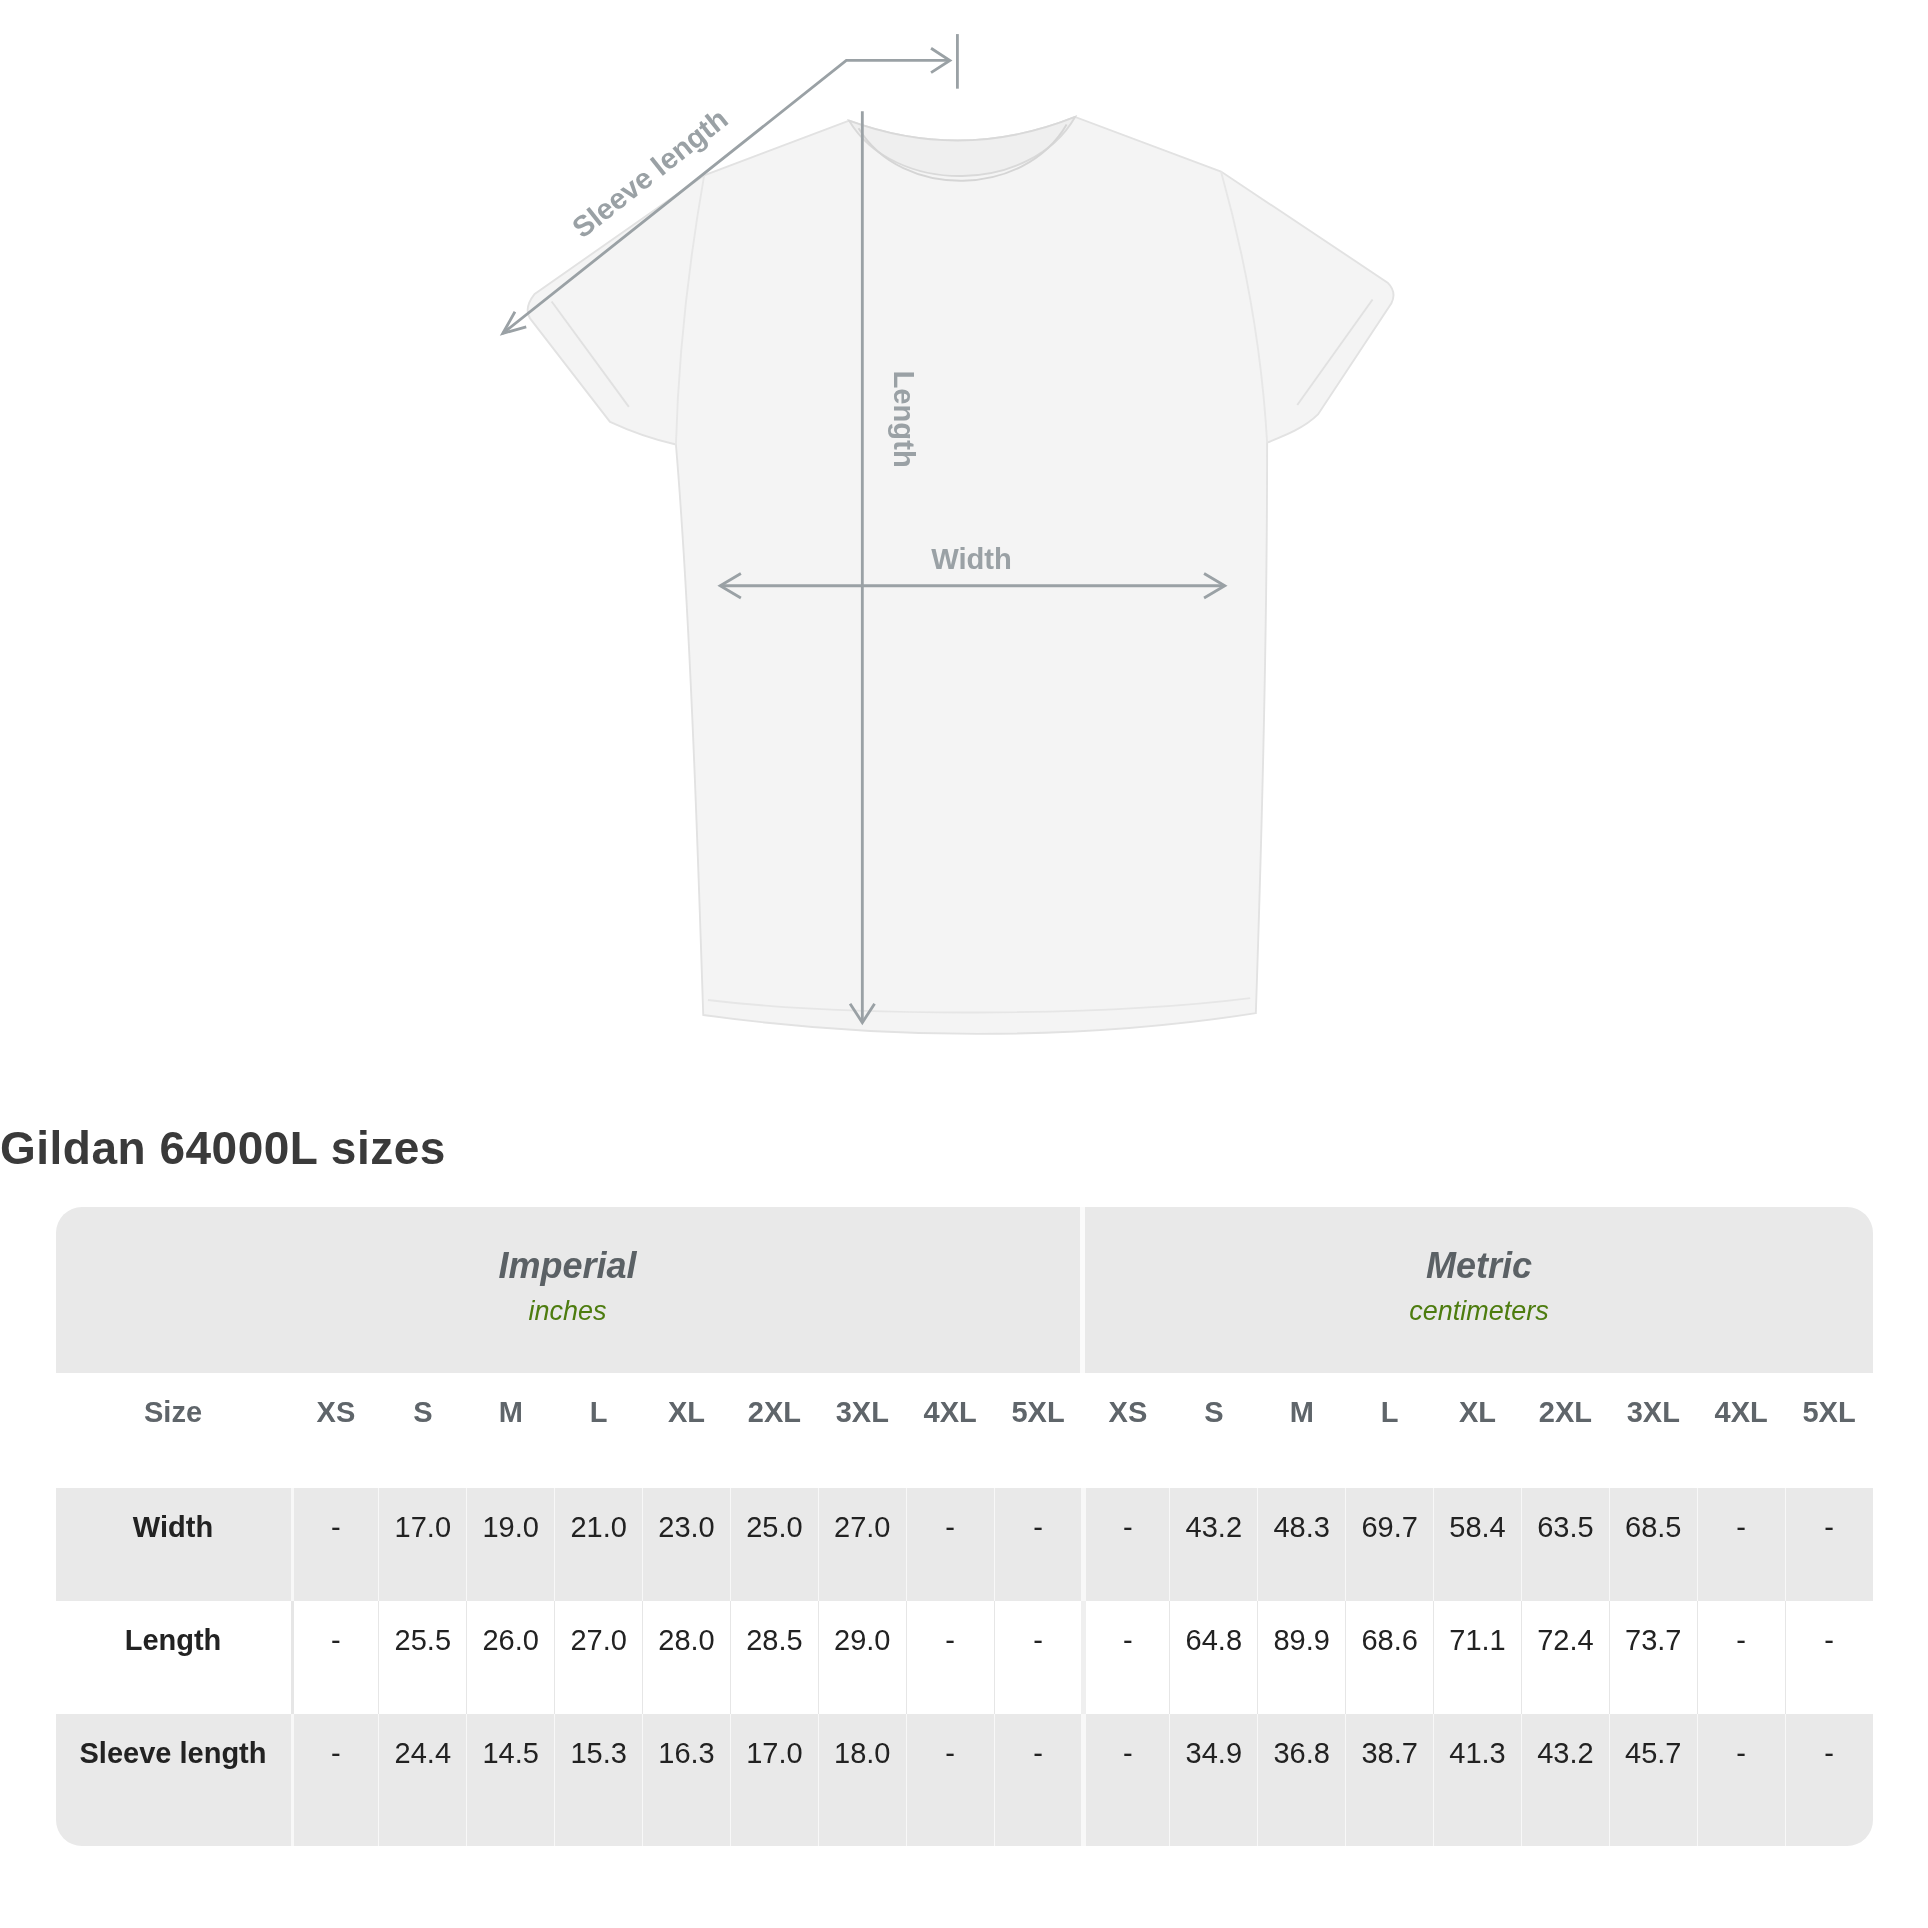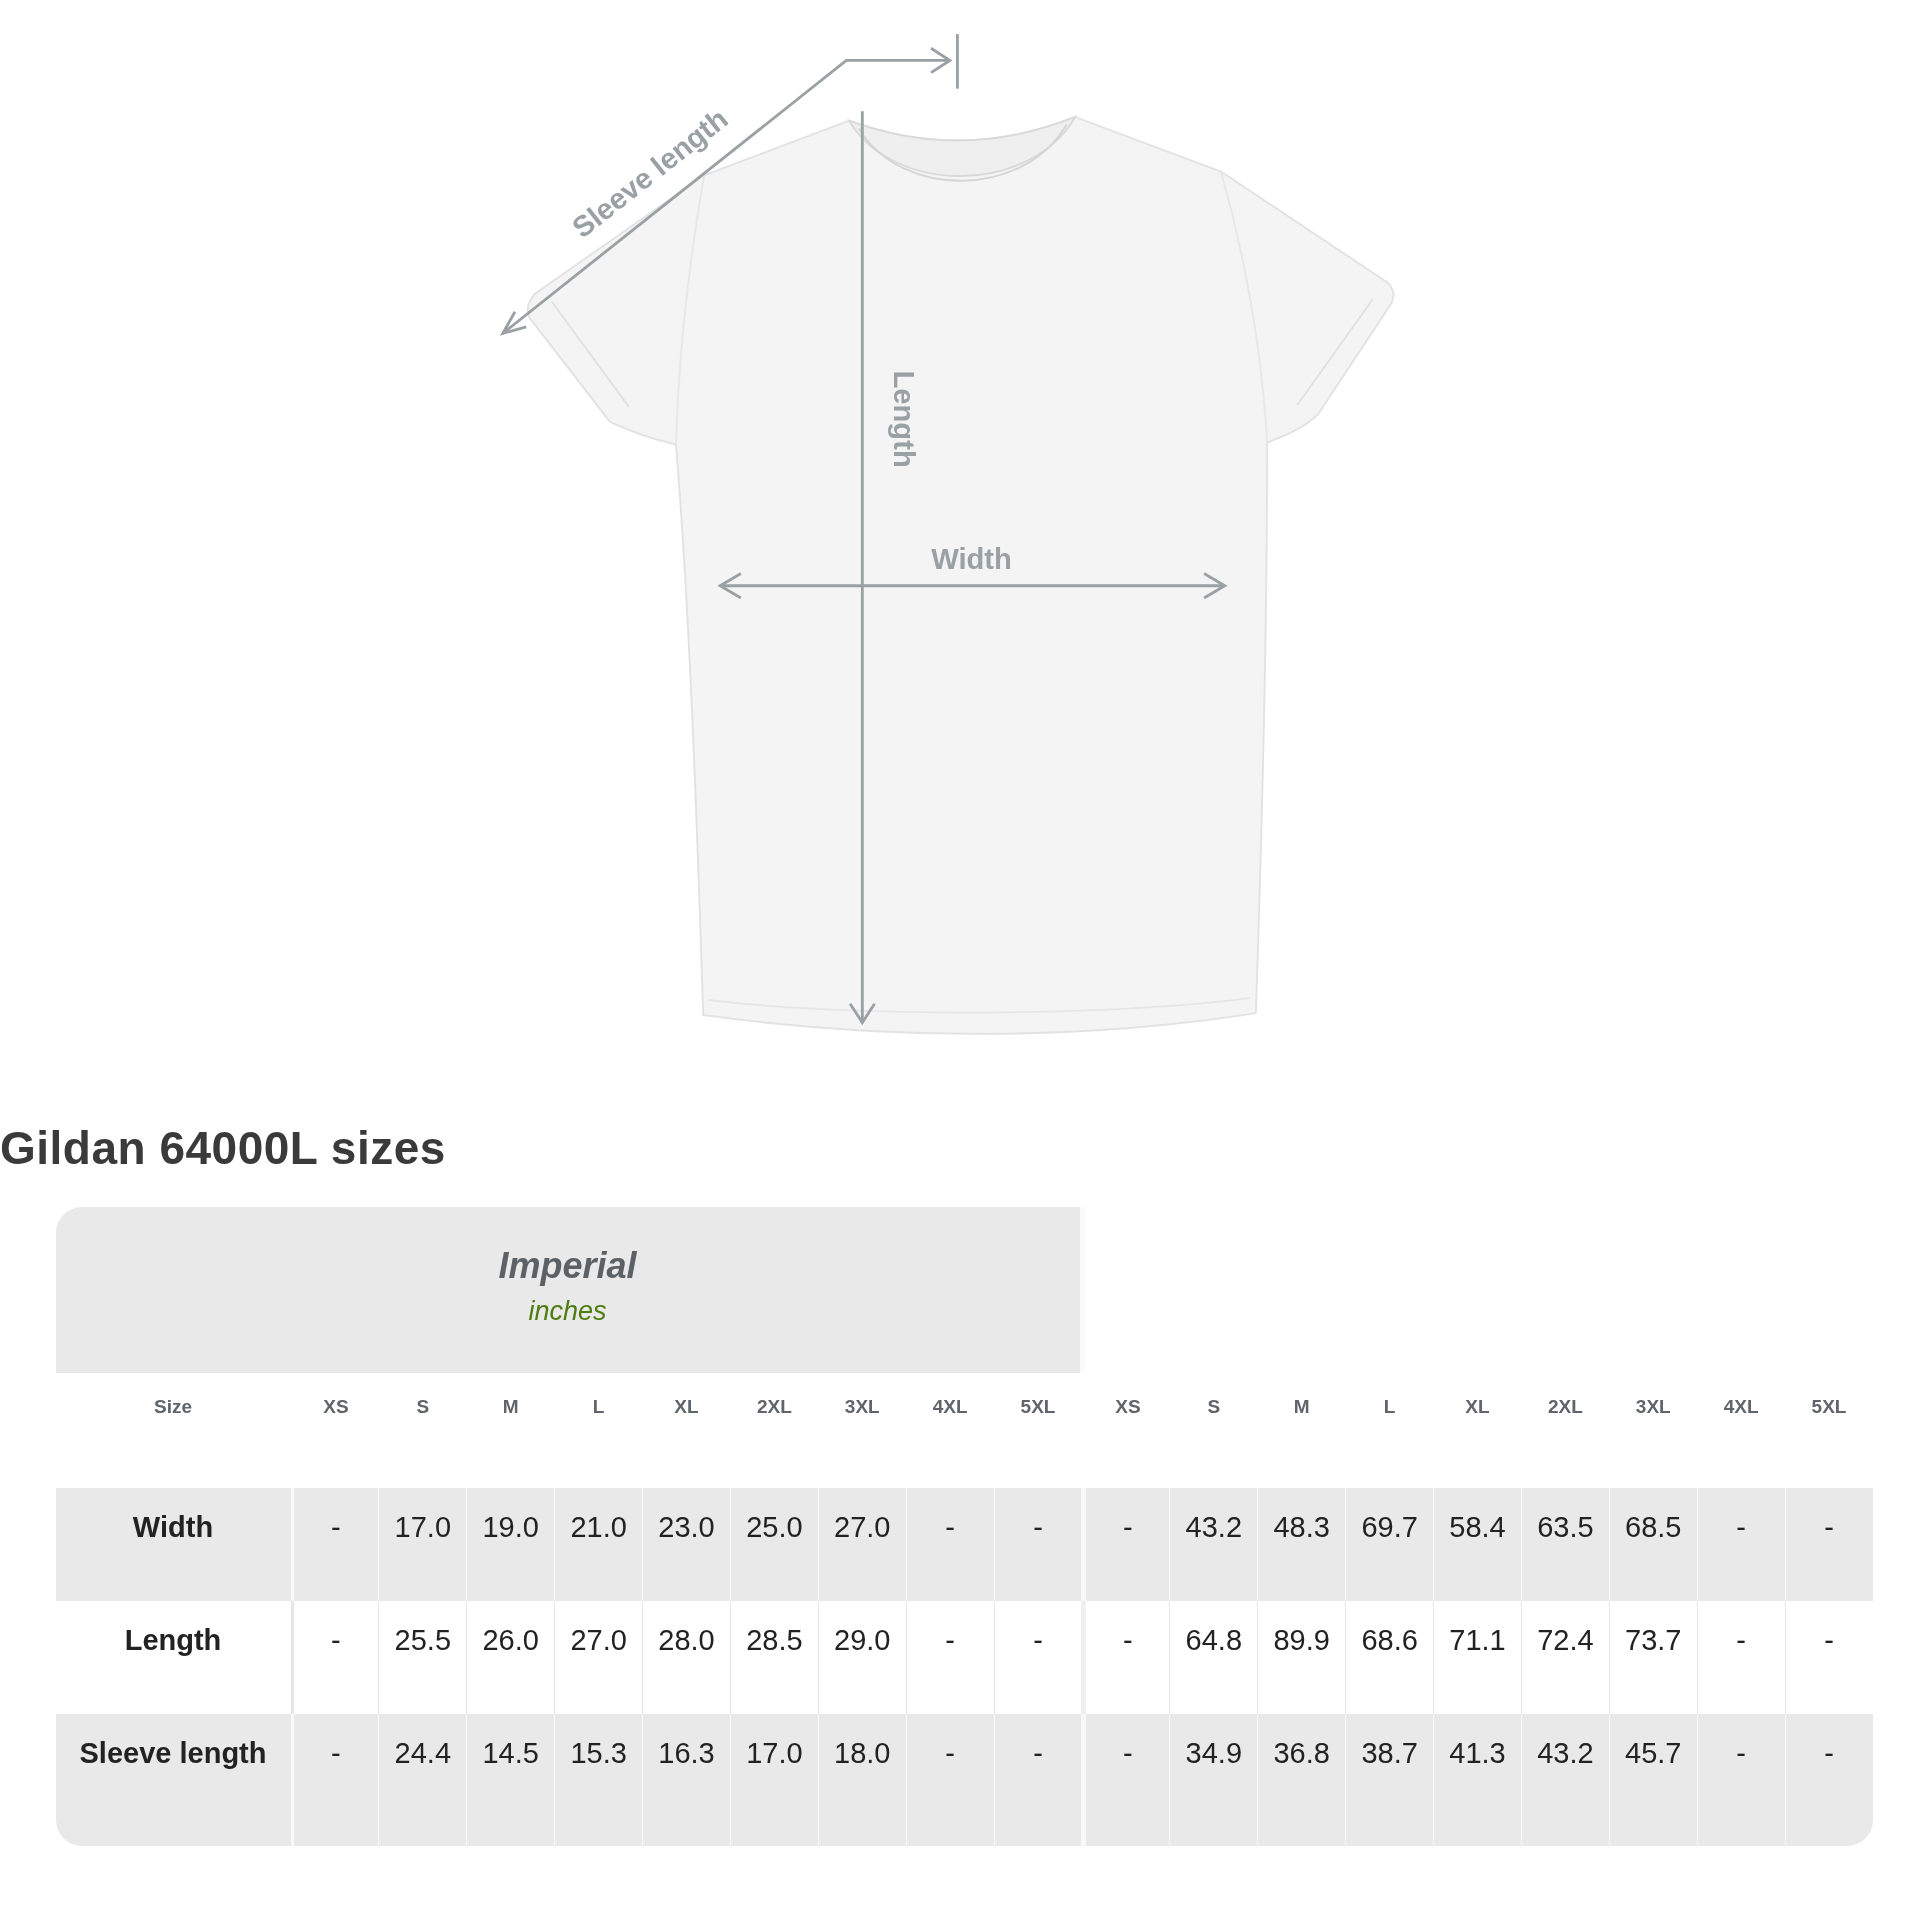--- a/index.html
+++ b/index.html
@@ -21,21 +21,21 @@
   .band .half{background:#e9e9e9;text-align:center;padding-top:38px;}
   .band .divider{background:#fbfbfb;}
   .group-name{font-size:36px;font-weight:bold;font-style:italic;color:#5b6165;margin:0;}
   .group-unit{font-size:27px;font-style:italic;color:#4d7c0f;margin:9.4px 0 0 0;}
 
   .trow{display:grid;grid-template-columns:235px repeat(18,1fr);}
   .trow .c{display:flex;align-items:flex-start;justify-content:center;padding-top:22.6px;
            font-size:29px;color:#222;border-left:1.9px solid transparent;}
   .trow .c:first-child{border-left:none;}
   .row-head{height:115px;background:#ffffff;}
-  .row-head .c{font-weight:bold;color:#5f656a;font-size:19px;}
+  .row-head .c{font-weight:bold;color:#5f656a;font-size:29px;}
   .row-data{height:113px;}
   .row-gray{background:#e9e9e9;}
   .row-white{background:#ffffff;}
   .row-last{height:132px;}
   .rlabel{font-weight:bold;color:#5f656a;}
   .row-white .c{border-left-color:#e6e6e6;}
   .row-gray .c{border-left-color:#f8f8f8;}
   .trow .c.lab{border-left-width:3.8px;}
   .trow .c.grp{border-left-width:5.6px;}
   .row-white .c.grp{border-left-color:#efefef;}
@@ -104,20 +104,24 @@
   </div>
 
   <div class="size-table">
 
     <div class="band">
       <div class="half">
         <p class="group-name">Imperial</p>
         <p class="group-unit">inches</p>
       </div>
       <div class="divider"></div>
+      <div class="half">
+        <p class="group-name">Metric</p>
+        <p class="group-unit">centimeters</p>
+      </div>
     </div>
 
     <div class="trow row-head">
       <div class="c rlabel">Size</div>
       <div class="c lab">XS</div>
       <div class="c">S</div>
       <div class="c">M</div>
       <div class="c">L</div>
       <div class="c">XL</div>
       <div class="c">2XL</div>

